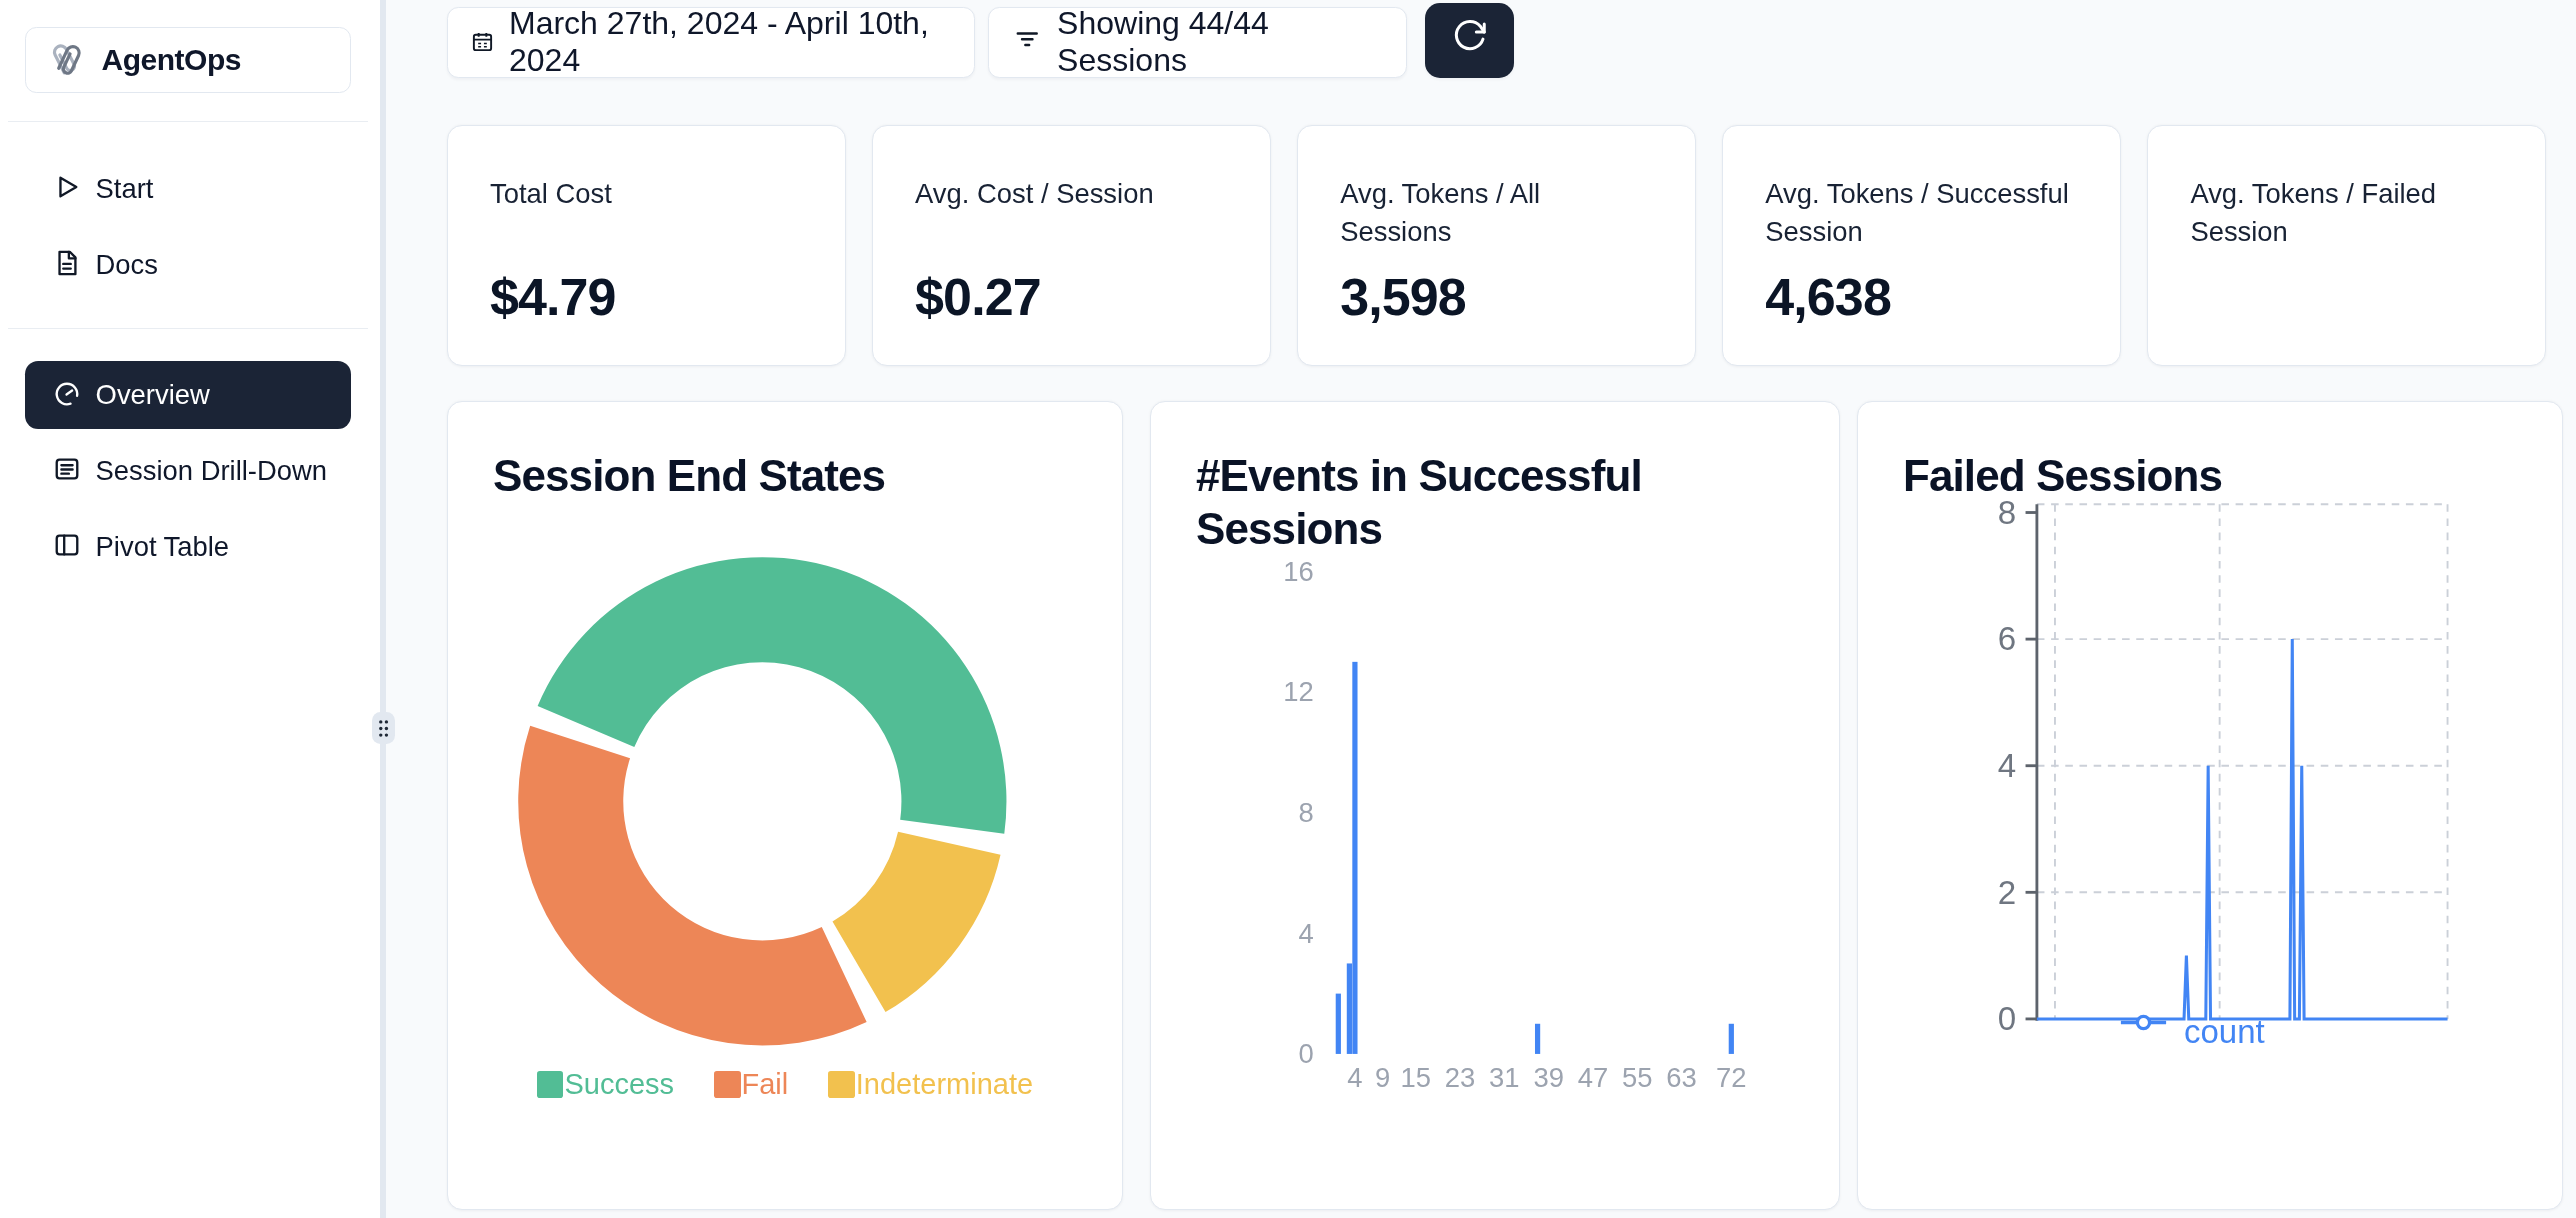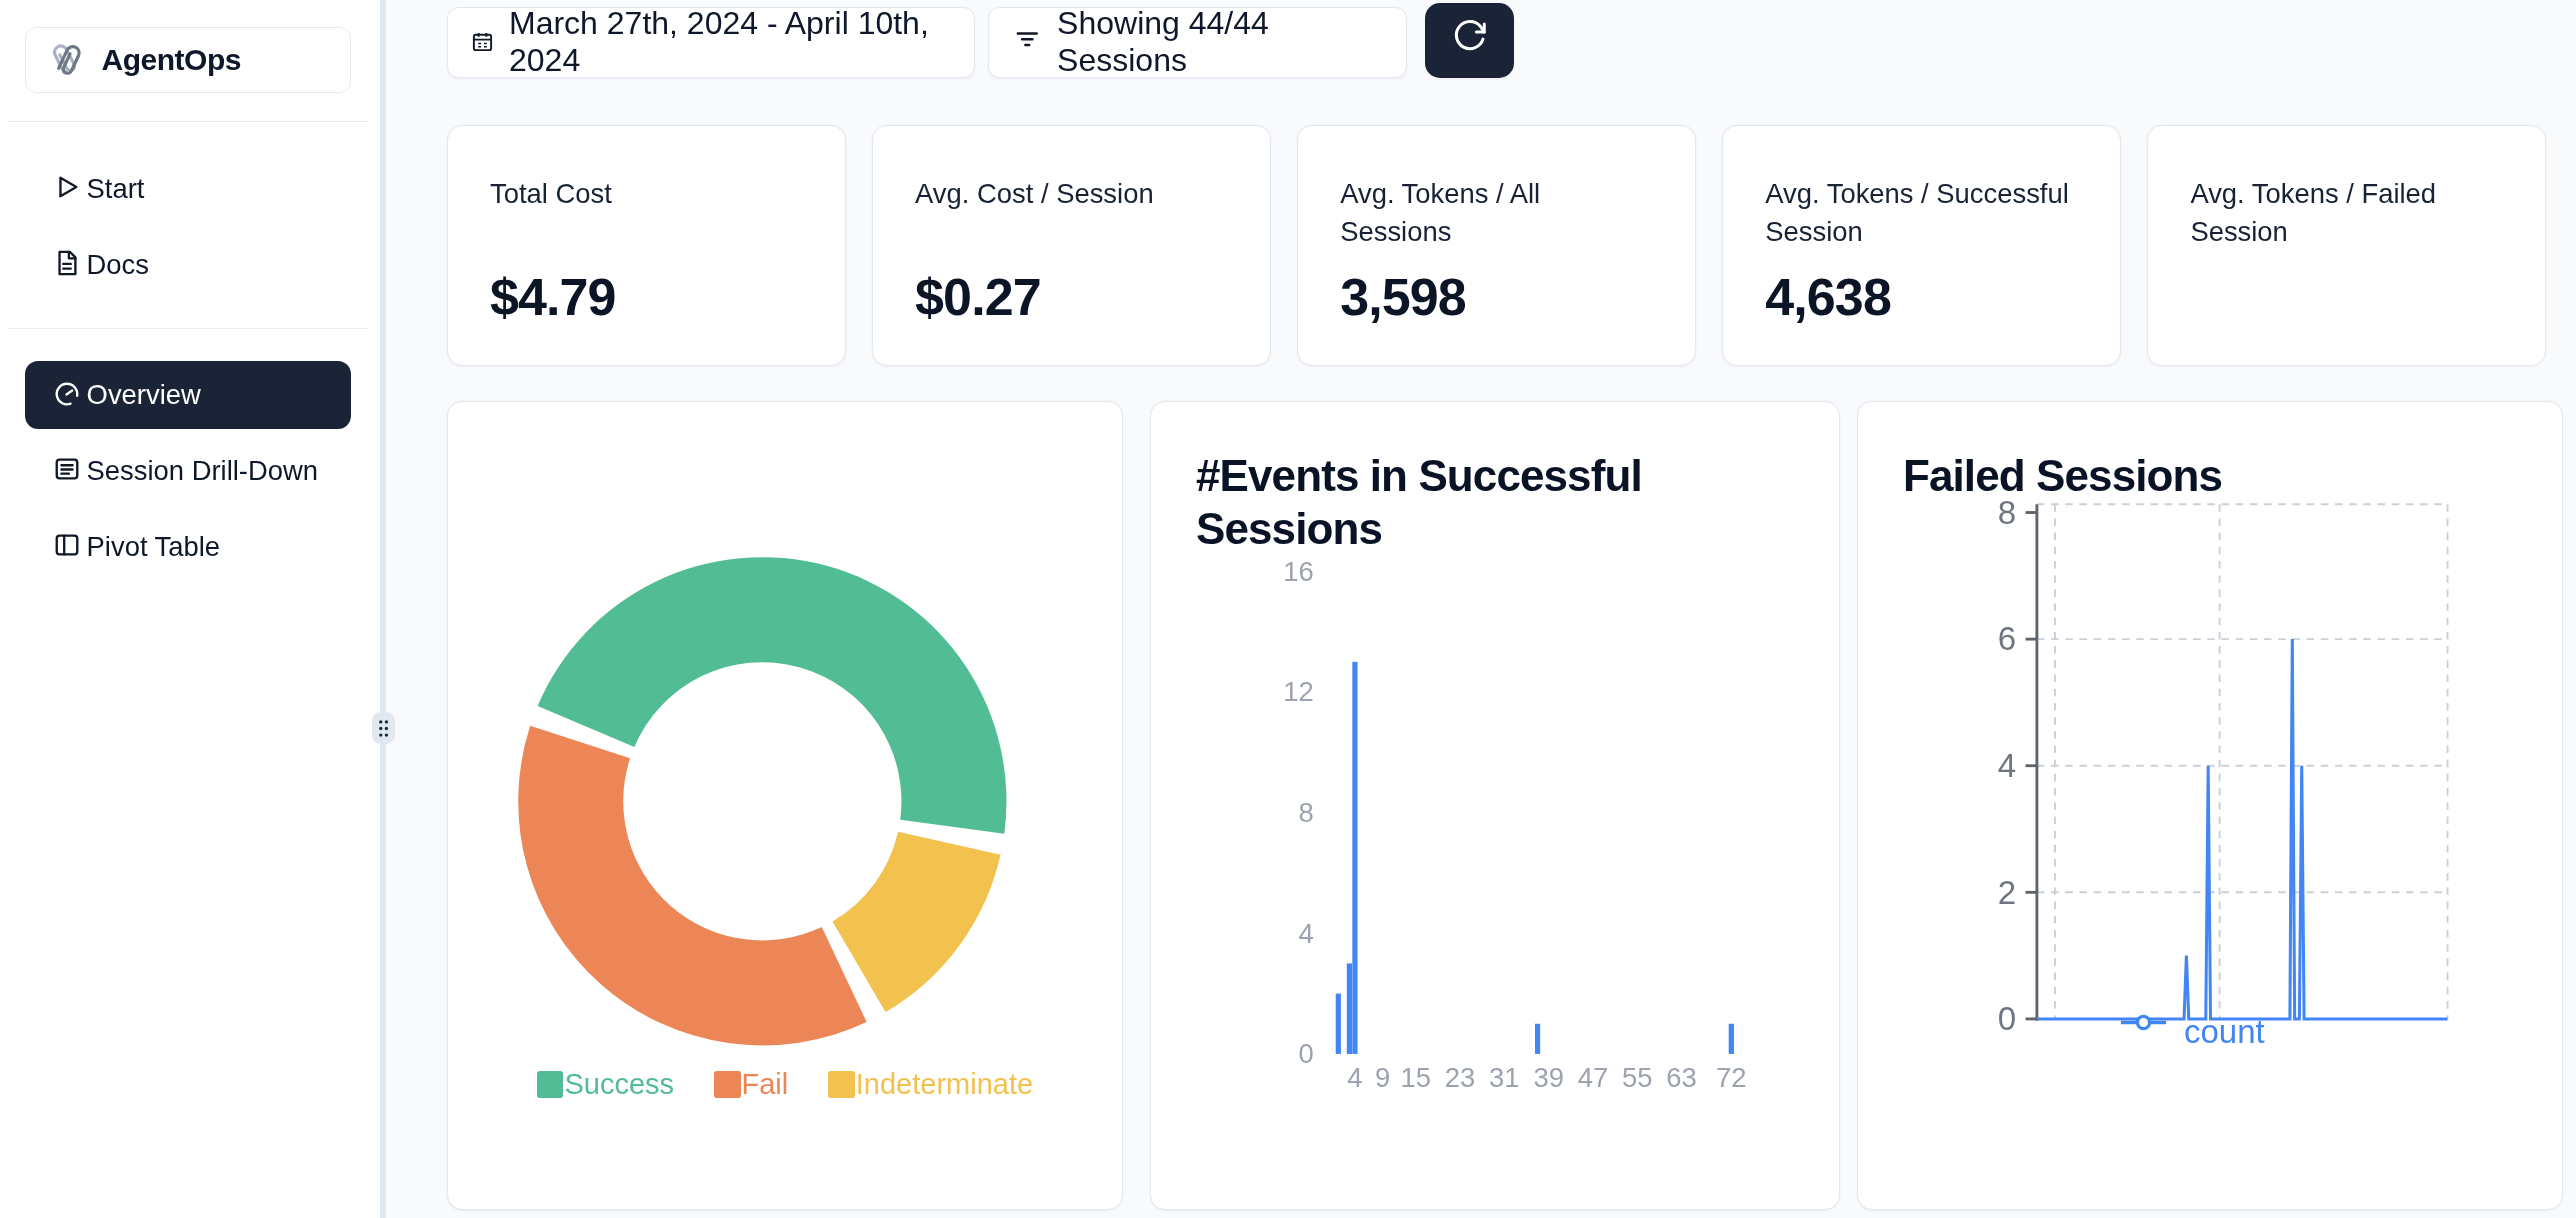--- a/index.html
+++ b/index.html
@@ -9,21 +9,21 @@
 
   
   .sidebar { position:absolute; left:0; top:0; width:380px; height:1219px; background:#ffffff; }
   .logo-box { position:absolute; left:24.6px; top:26.5px; width:326px; height:66px;
               border:1.9px solid #e2e8f0; border-radius:11.4px; display:flex; align-items:center;
               gap:15px; padding-left:19px; }
   .logo-text { font-size:30px; font-weight:700; letter-spacing:-0.5px; color:#0f172a; }
   .side-hr { position:absolute; left:7.6px; width:360px; height:0; border-top:1.9px solid #e9edf2; }
   .hr1 { top:121px; } .hr2 { top:328px; }
   .nav-item { position:absolute; left:24.6px; width:326px; height:53px; border-radius:13.2px;
-              display:flex; align-items:center; gap:6px; padding-left:28px; cursor:pointer; }
+              display:flex; align-items:center; gap:15px; padding-left:28px; cursor:pointer; }
   .nav-item .lbl { font-size:27.4px; font-weight:500; color:#0f172a; }
   .nav-item svg { flex:0 0 auto; }
   .nav-start { top:162px; } .nav-docs { top:238px; }
   .nav-overview { top:361px; height:68px; background:#1b2436; }
   .nav-overview .lbl { color:#ffffff; }
   .nav-sdd { top:444px; } .nav-pivot { top:520px; }
   .icon-stroke { stroke:#101826; stroke-width:2.5; fill:none; stroke-linecap:round; stroke-linejoin:round; }
   .icon-stroke-w { stroke:#ffffff; stroke-width:2.5; fill:none; stroke-linecap:round; stroke-linejoin:round; }
 
   
@@ -201,20 +201,21 @@
     <div class="stat-card">
       <div class="stat-label">Avg. Tokens / Successful Session</div>
       <div class="stat-value">4,638</div>
     </div>
     <div class="stat-card">
       <div class="stat-label">Avg. Tokens / Failed Session</div>
     </div>
   </div>
 
   <div class="chart-card card-donut">
+    <div class="chart-title">Session End States</div>
     <svg id="donut-svg" class="chart-svg" width="676" height="809" viewBox="0 0 714 855">
         <path d="M94.50974780927035 321.19136884976746A258 258 0 0 1 587.6982821594037 456.385876471743L477.6885561140789 441.591952873435A147 147 0 0 0 196.68578654249126 364.5625241120768Z" fill="#52bd95"></path>
         <path d="M583.7283463944412 478.54060153129075A258 258 0 0 1 462.1504545958659 644.766378002807L406.1554915720631 548.9250293271807A147 147 0 0 0 475.42661596892583 454.2149938957354Z" fill="#f2c14e"></path>
         <path d="M442.2398236885914 655.2620442187462A258 258 0 0 1 86.62741879585033 342.27361545126365L192.1946921046124 376.5745018268828A147 147 0 0 0 394.81106233419746 554.9051182176577Z" fill="#ed8657"></path>
       </svg>
     <div class="donut-legend">
       <div class="item">
         <span class="sw" style="background: rgb(82, 189, 149);"></span>
         <span class="lb" style="color: rgb(82, 189, 149);">Success</span>
       </div>

